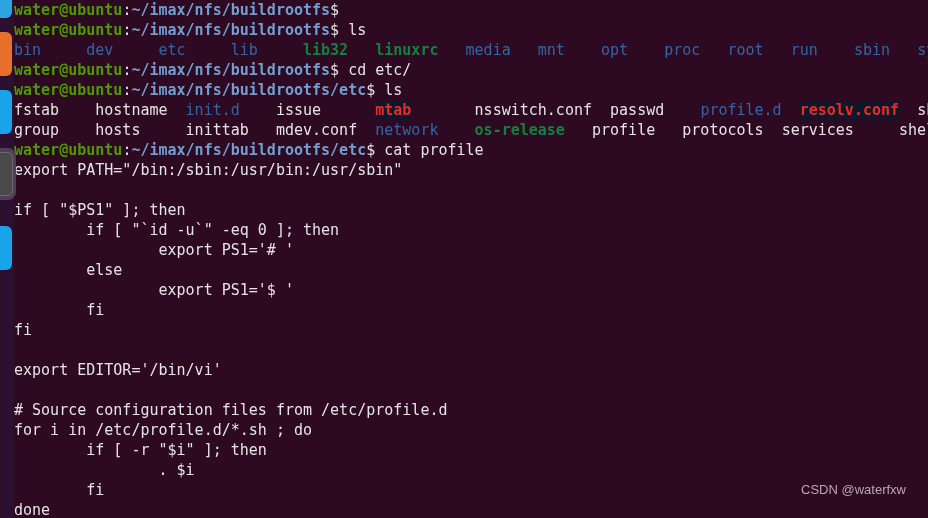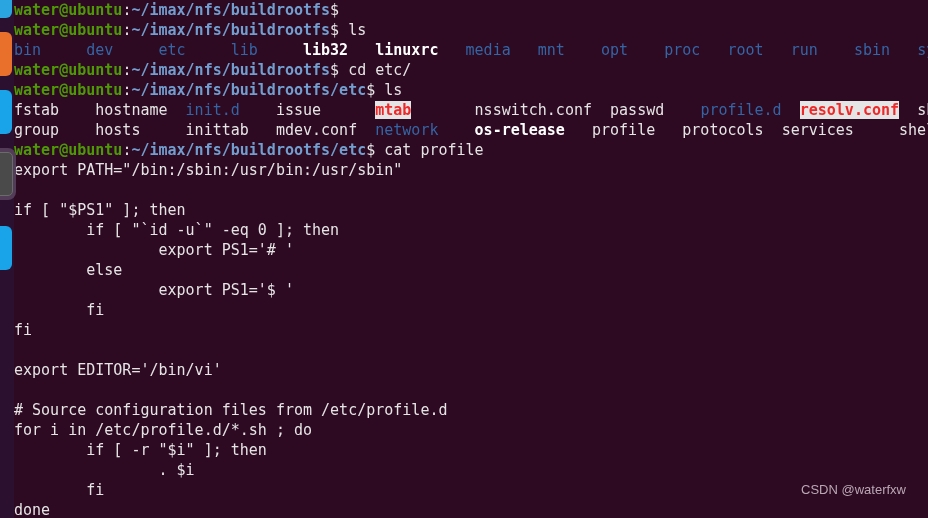--- a/index.html
+++ b/index.html
@@ -68,23 +68,23 @@
     height: 20px;
     line-height: 20px;
     white-space: pre;
   }
 
   
   .c-white  { color: #e5e5e5; }
   .c-green  { color: #4e9a06; font-weight: bold; }
   .c-blue   { color: #3465a4; }
   .c-bluelt { color: #729fcf; font-weight: bold; }
-  .c-cyan   { color: #ffffff; font-weight: bold; }
+  .c-cyan   { color: #15803d; font-weight: bold; }
   .c-red    { color: #ef2929; font-weight: bold; }
-  .hl-gray  { background: #e5e5e5; margin-top: 24px; }
+  .hl-gray  { background: #0f172a; margin-top: 24px; }
 
   
   #watermark {
     position: absolute;
     right: 22px;
     bottom: 18px;
     color: #b9a8b4;
     font-family: "Liberation Sans", sans-serif;
     font-size: 13px;
     z-index: 6;

